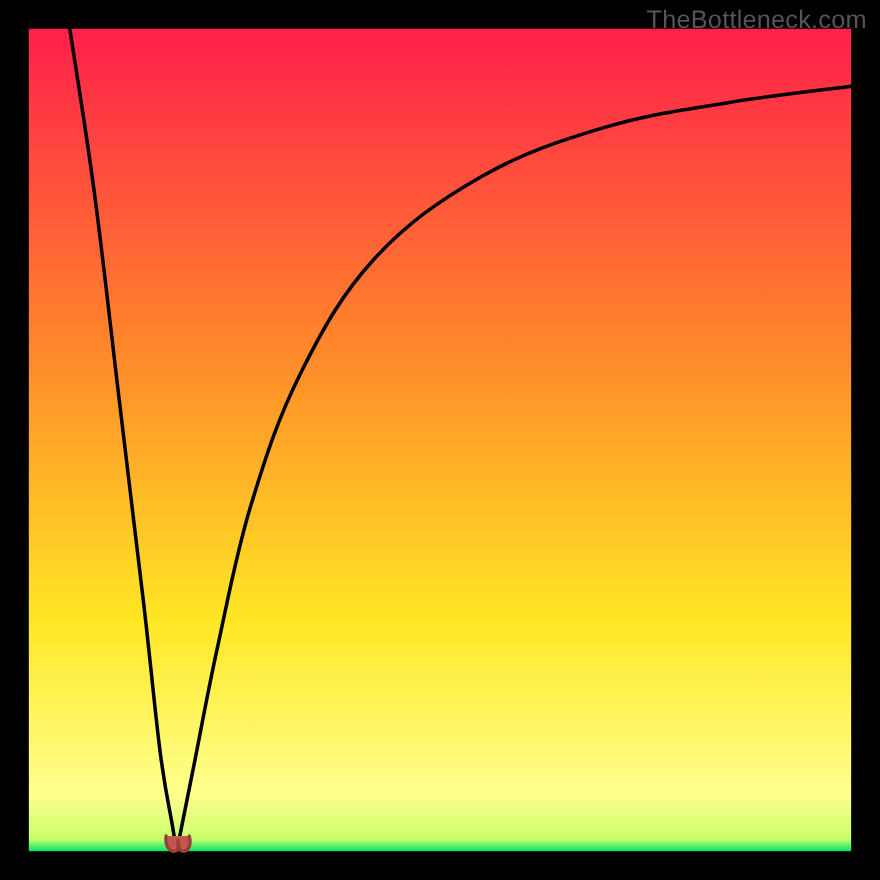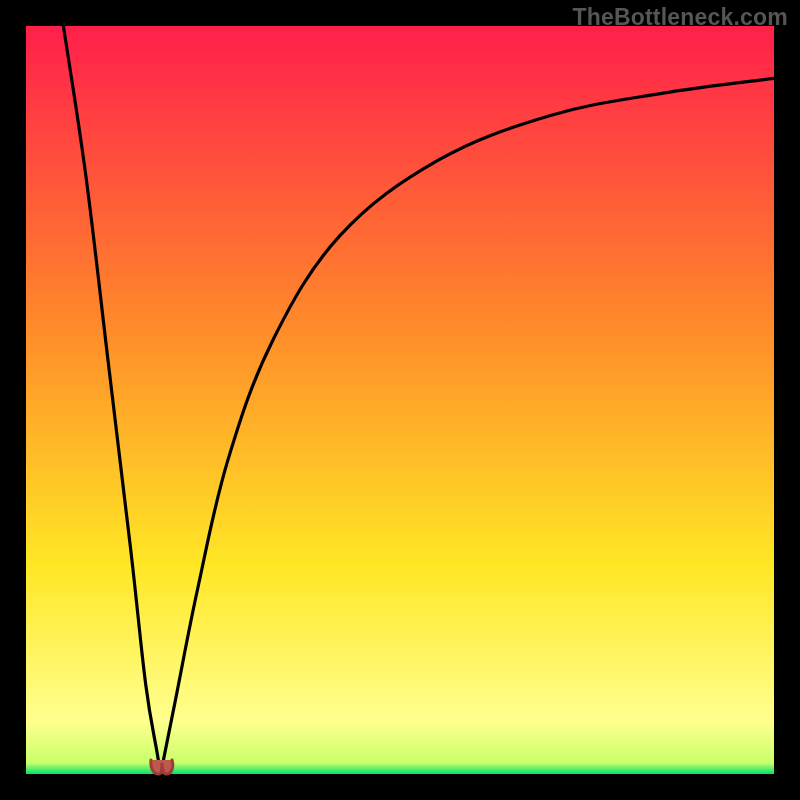--- a/index.html
+++ b/index.html
@@ -32,21 +32,21 @@
     top: 0;
     width: 748px;
     height: 748px;
   }
   .watermark {
     position: absolute;
     top: 4px;
     right: 12px;
     color: #565656;
     font-size: 23px;
-    font-weight: 700;
+    font-weight: 400;
     letter-spacing: 0.2px;
     user-select: none;
   }
   .nub {
     position: absolute;
     width: 28px;
     height: 18px;
   }
 </style>
 </head>

